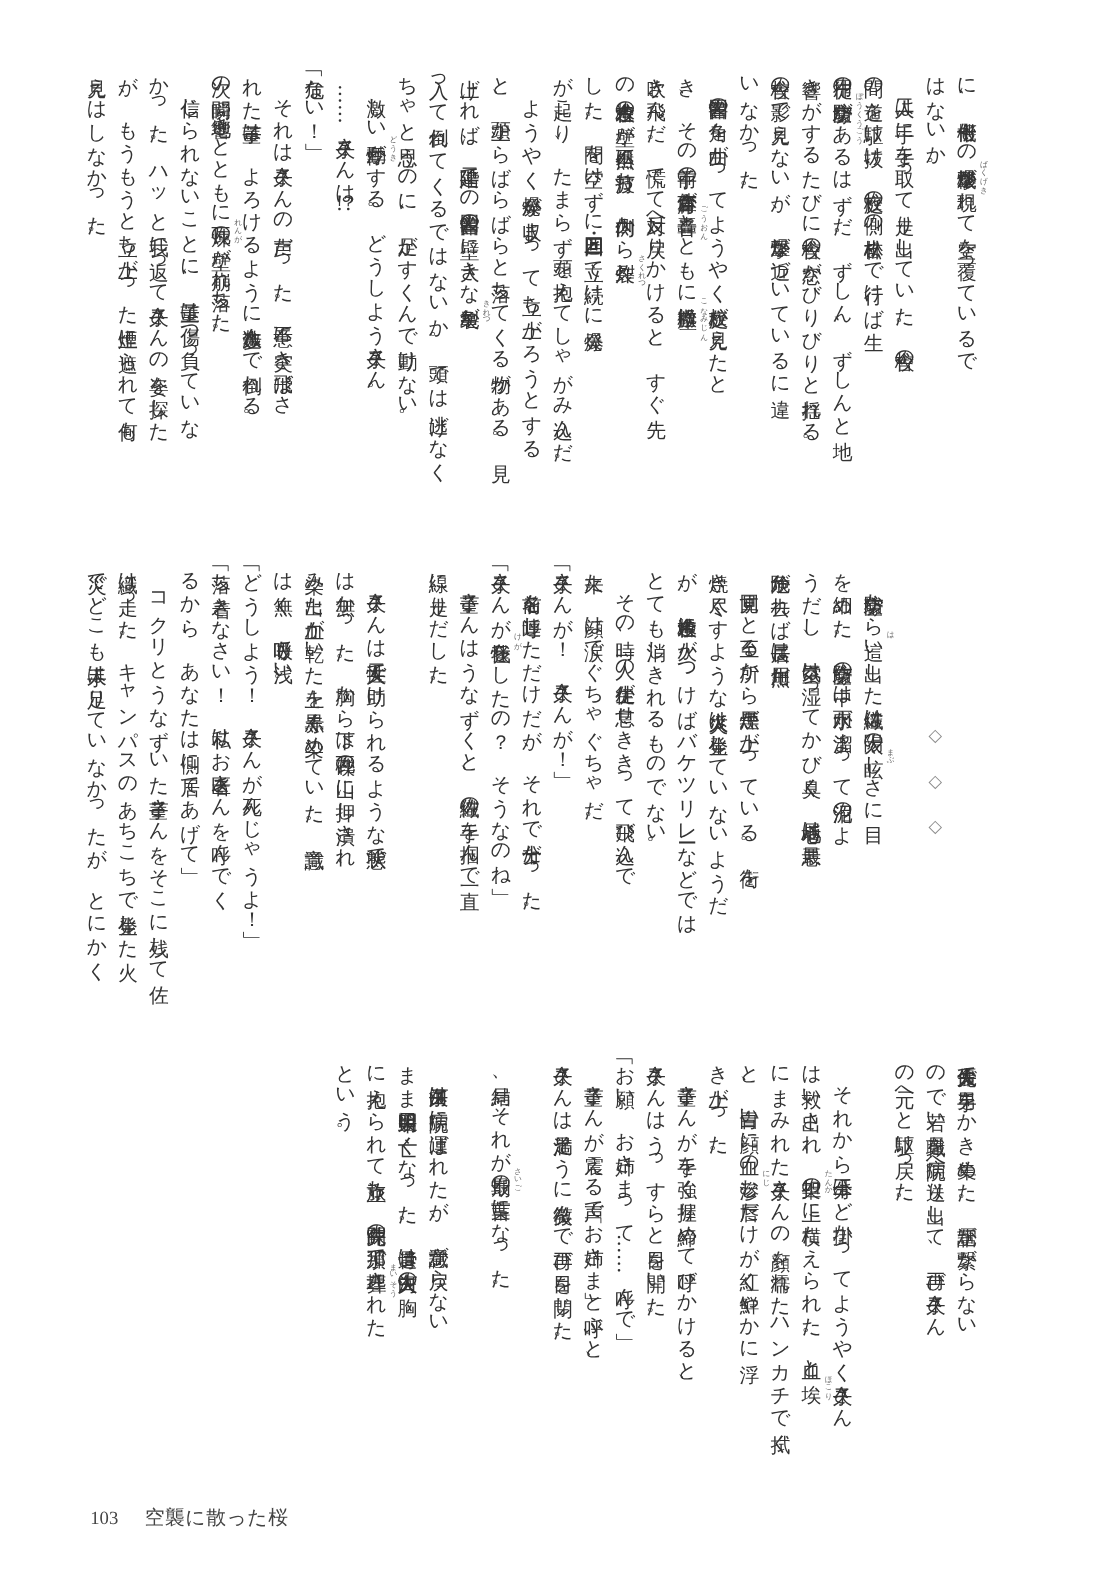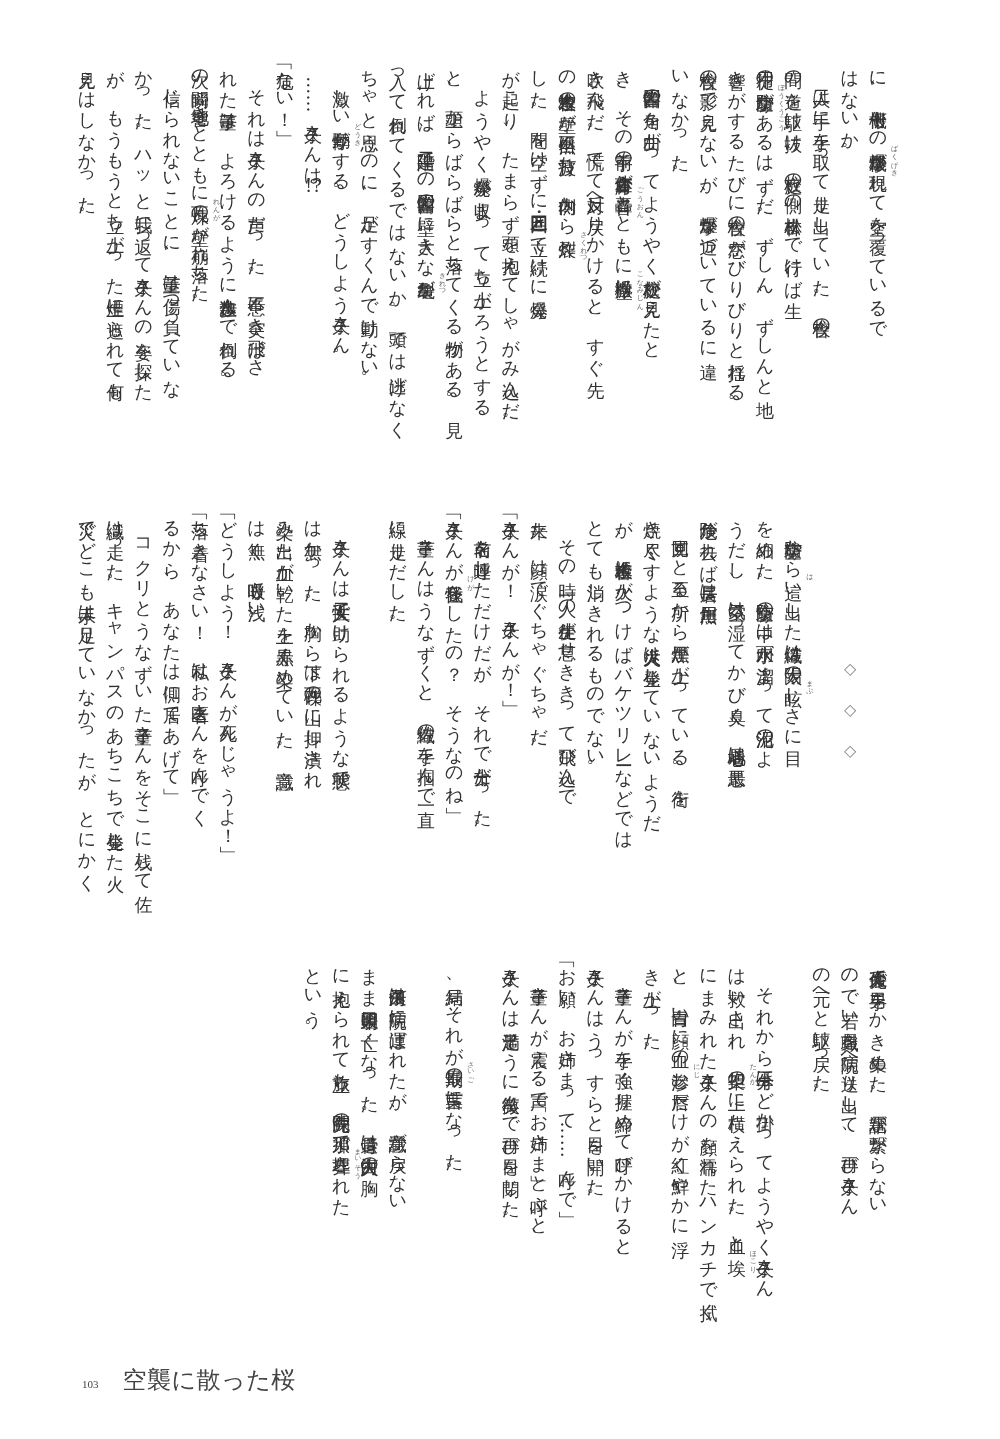--- a/index.html
+++ b/index.html
@@ -55,22 +55,22 @@
     color: #666666;
     white-space: nowrap;
   }
   .tcy { text-combine-upright: all; -webkit-text-combine: horizontal; letter-spacing: 0; }
 
   
   .folio {
     position: absolute; left: 82px; top: 1369px; height: 22px;
     display: flex; align-items: baseline; color: #444444; line-height: 22px;
   }
-  .folio-num { font-family: "Liberation Serif", serif; font-size: 11px; }
-  .folio-title { font-size: 24px; margin-left: 24px; letter-spacing: 0.5px; }
+  .folio-num { font-family: "Liberation Serif", serif; font-size: 17px; }
+  .folio-title { font-size: 18px; margin-left: 24px; letter-spacing: 0.5px; }
 </style>
 </head>
 <body>
 
 <div class="page">
   <div class="tier tier-upper">
       <div class="col">に、何十機もの<span class="rb">爆撃<span class="rt">ばくげき</span></span>機が現れて空を覆っているで</div>
       <div class="col">はないか。</div>
       <div class="col">　二人は手に手を取って走り出していた。校舎の</div>
       <div class="col">間の道を駆け抜け、校庭の側の松林まで行けば生</div>

